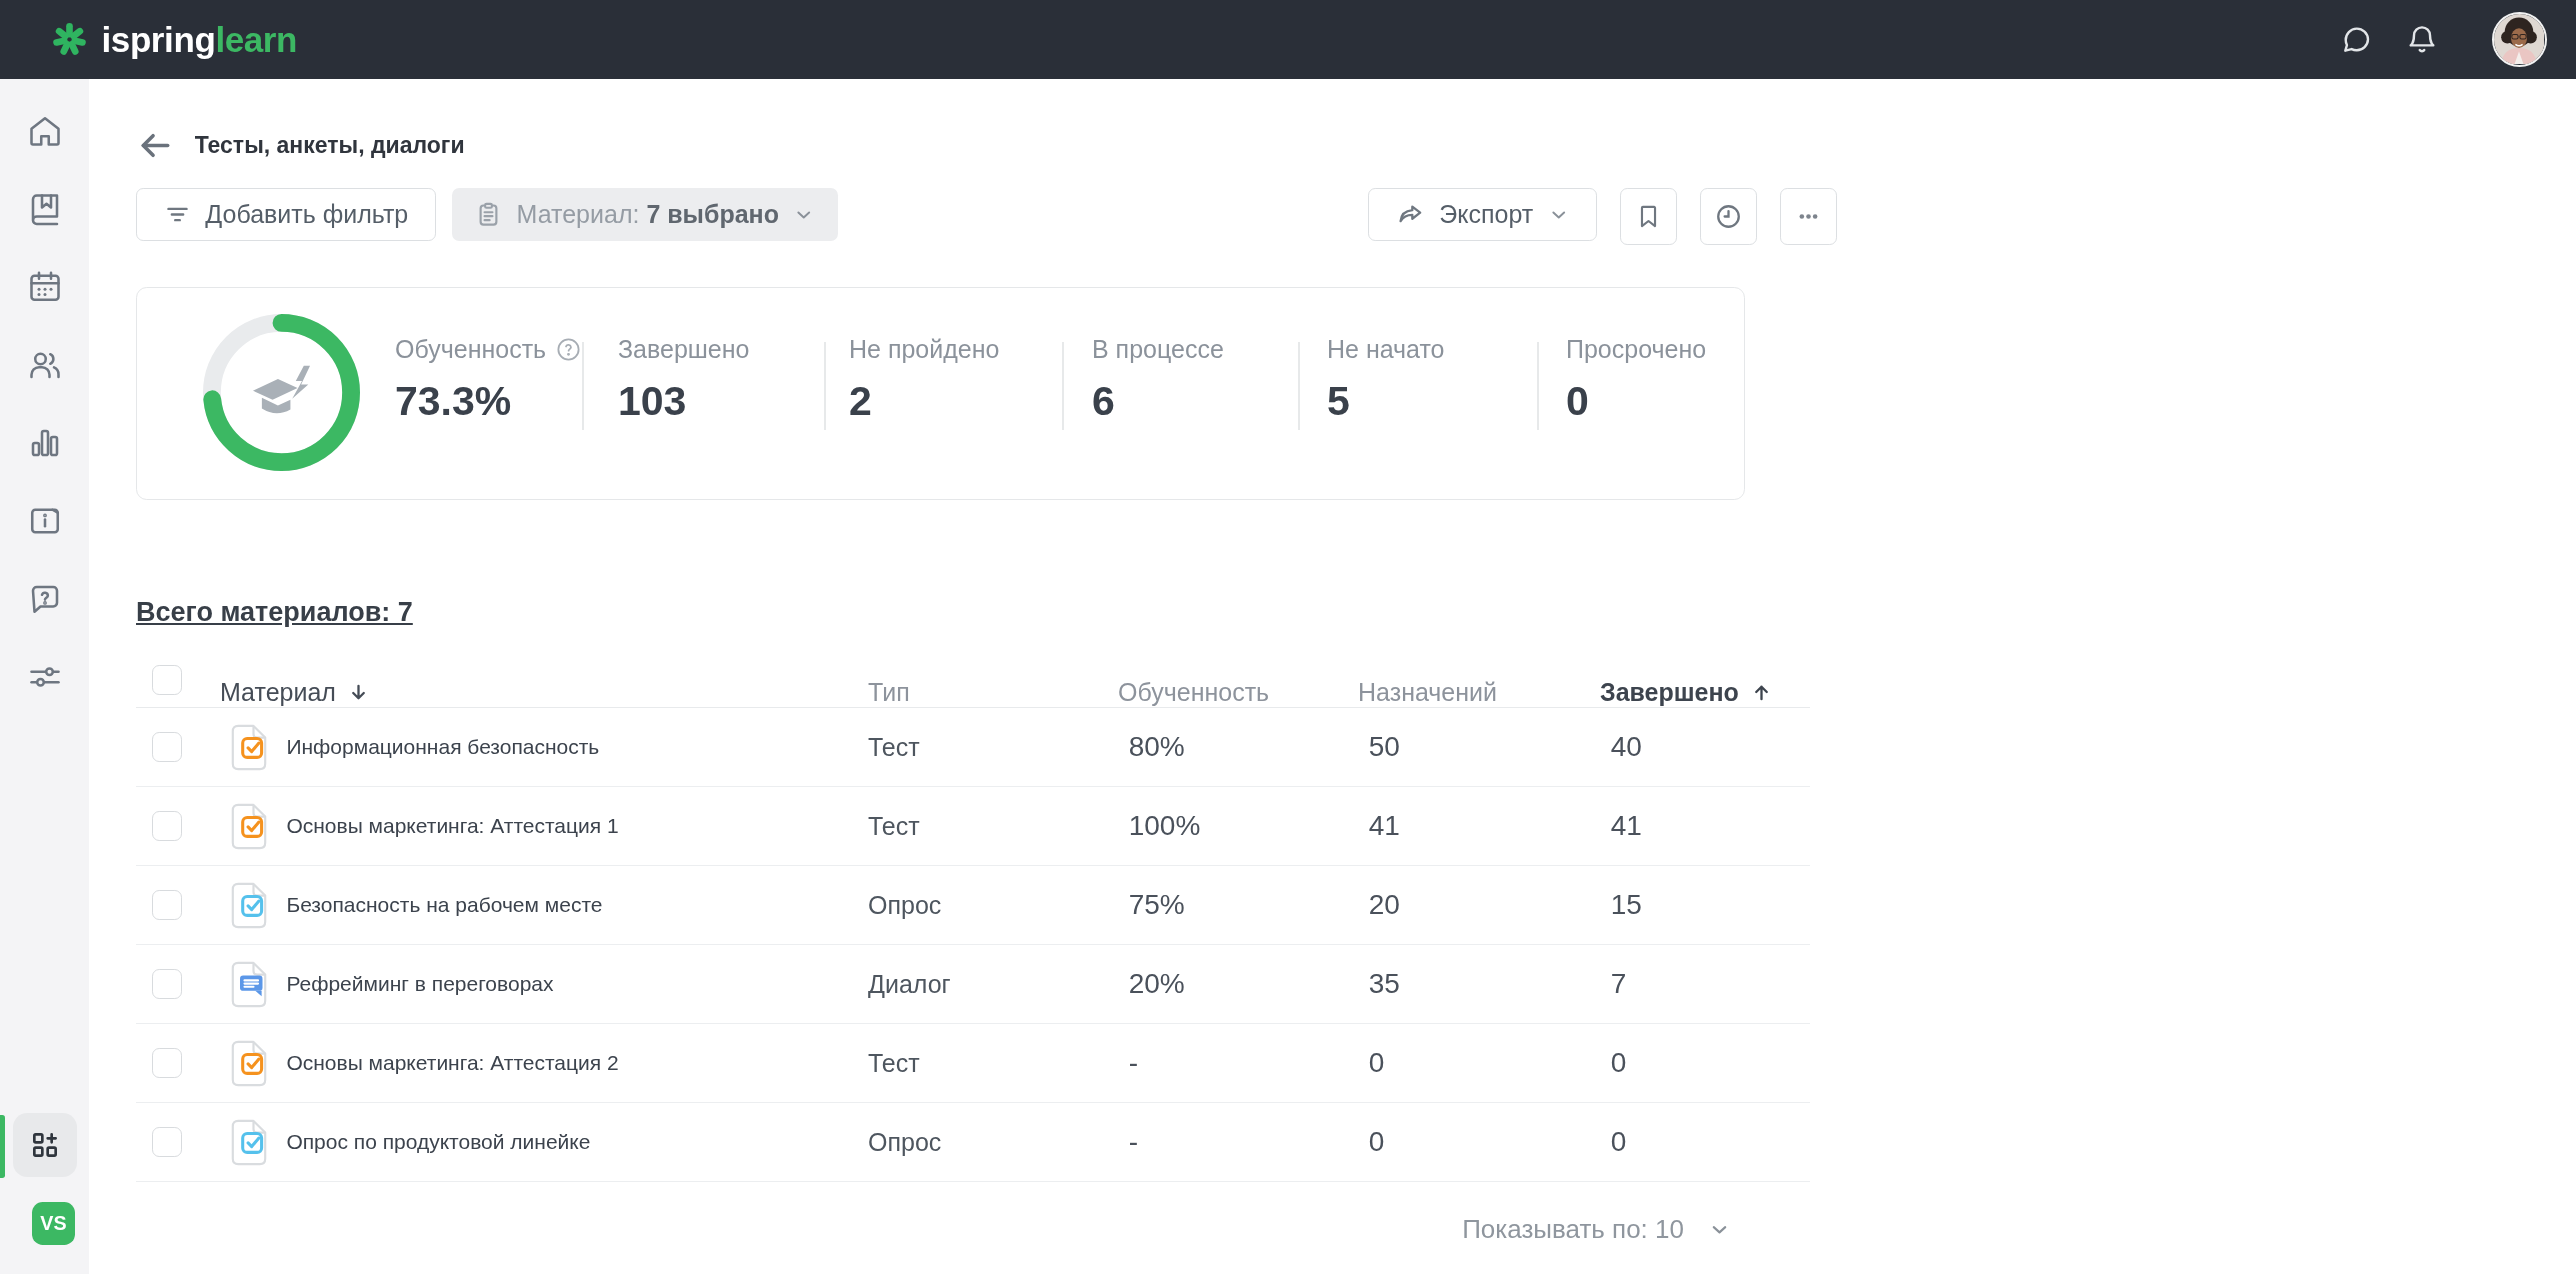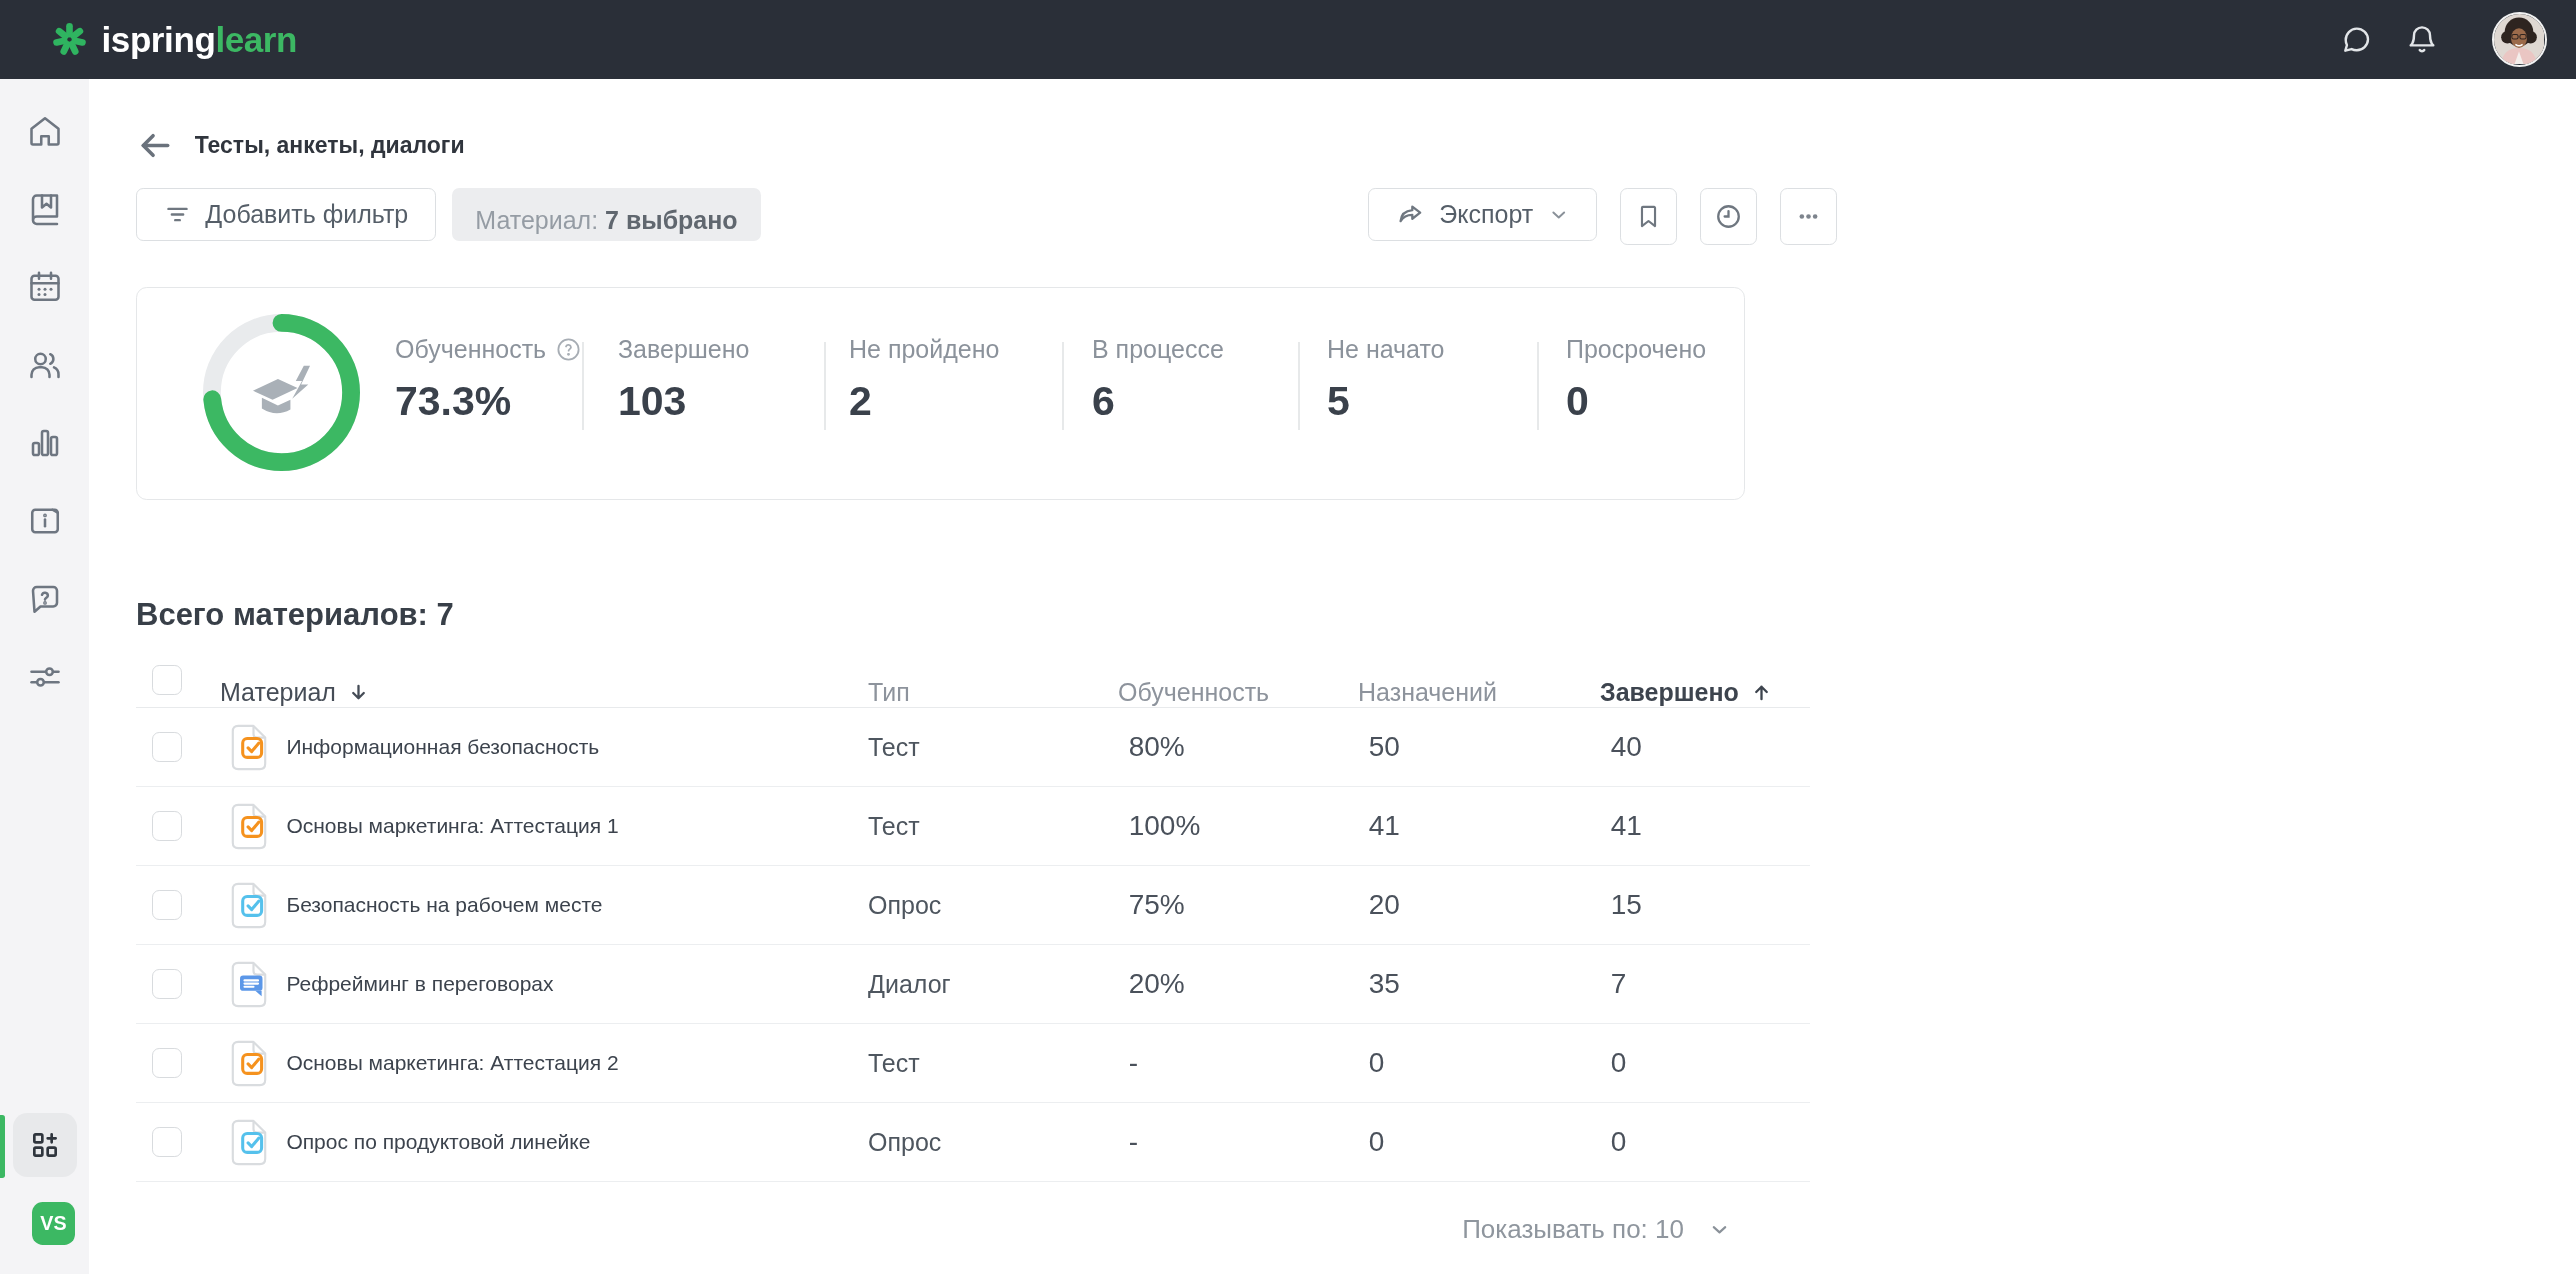--- a/index.html
+++ b/index.html
@@ -27,36 +27,36 @@
   
   #main { position:absolute; top:79px; left:89px; width:2487px; height:1196px; background:#fff; }
 
   .title-row { position:absolute; left:47px; top:47px; display:flex; align-items:center; gap:19.7px; }
   .back-btn { width:39px; height:39px; color:#6A727C; cursor:pointer; display:flex; align-items:center; justify-content:center; }
   .page-title { font-size:23px; font-weight:bold; color:#30353D; }
 
   .filter-row { position:absolute; left:47px; top:109px; height:59px; display:flex; gap:16px; }
   .btn { height:53px; display:inline-flex; align-items:center; gap:14.3px; border-radius:7.2px; font-size:25px; cursor:pointer; }
   .btn-outline { background:#fff; border:1.8px solid #DCDFE2; color:#555E68; padding:0 27px; }
-  .chip { background:#ECEDEF; border:none; color:#959CA4; padding:4px 23px;flex-direction:column; }
+  .chip { background:#ECEDEF; border:none; color:#959CA4; padding:16px 23px; }
   .chip b { color:#60676F; font-weight:bold; }
   .actions-row { position:absolute; top:109px; left:1233px; display:flex; gap:23px;padding-left:46px; }
   .icon-btn { width:57px; height:57px; border:1.8px solid #DCDFE2; border-radius:7.2px; background:#fff; display:flex; align-items:center; justify-content:center; color:#6F7780; cursor:pointer; }
 
   
   .stats-card { position:absolute; left:47px; top:208px; width:1609px; height:213px; background:#fff; border:1.8px solid #E5E7E9; border-radius:10.7px; }
   .donut-wrap { position:absolute; left:66px; top:26px; width:157px; height:157px; }
   .stat { position:absolute; top:47px; }
   .stat-label { display:flex; align-items:center; gap:9px; font-size:25px; color:#8B929B; }
   .stat-value { margin-top:14.3px; font-size:41px; font-weight:bold; color:#3A414B; }
   .stat-divider { position:absolute; top:54px; width:1.8px; height:88px; background:#E7E9EA; }
   .help-icon { width:27px; height:27px; color:#A7ADB4; cursor:pointer; }
 
   
-  .section-title { position:absolute; left:47px; top:518px; font-size:31px; font-weight:bold; color:#383F48; }
+  .section-title { position:absolute; left:47px; top:518px; font-size:27px; font-weight:bold; color:#383F48;text-decoration:underline; }
   .table { position:absolute; left:47px; top:574px; width:1674px; }
   .trow { display:grid; grid-template-columns:84px 648px 250px 240px 242px 212px; align-items:center; }
   .thead { height:55px; border-bottom:1.8px solid #E8EAEC; }
   .th { font-size:25px; color:#8D939C; display:flex; align-items:center; gap:10.7px; cursor:pointer;margin-top:24px; }
   .th.sorted { color:#454C56; }
   .th.bold { font-weight:bold; color:#3D444E; }
   .tr { height:79px; border-bottom:1.8px solid #ECEEF0; }
   .cb-cell { padding-left:16px; }
   .checkbox { width:30px; height:30px; border:1.8px solid #D8DBDE; border-radius:7.2px; background:#fff; cursor:pointer; }
   .mat-cell { display:flex; align-items:center; gap:19.7px; }

